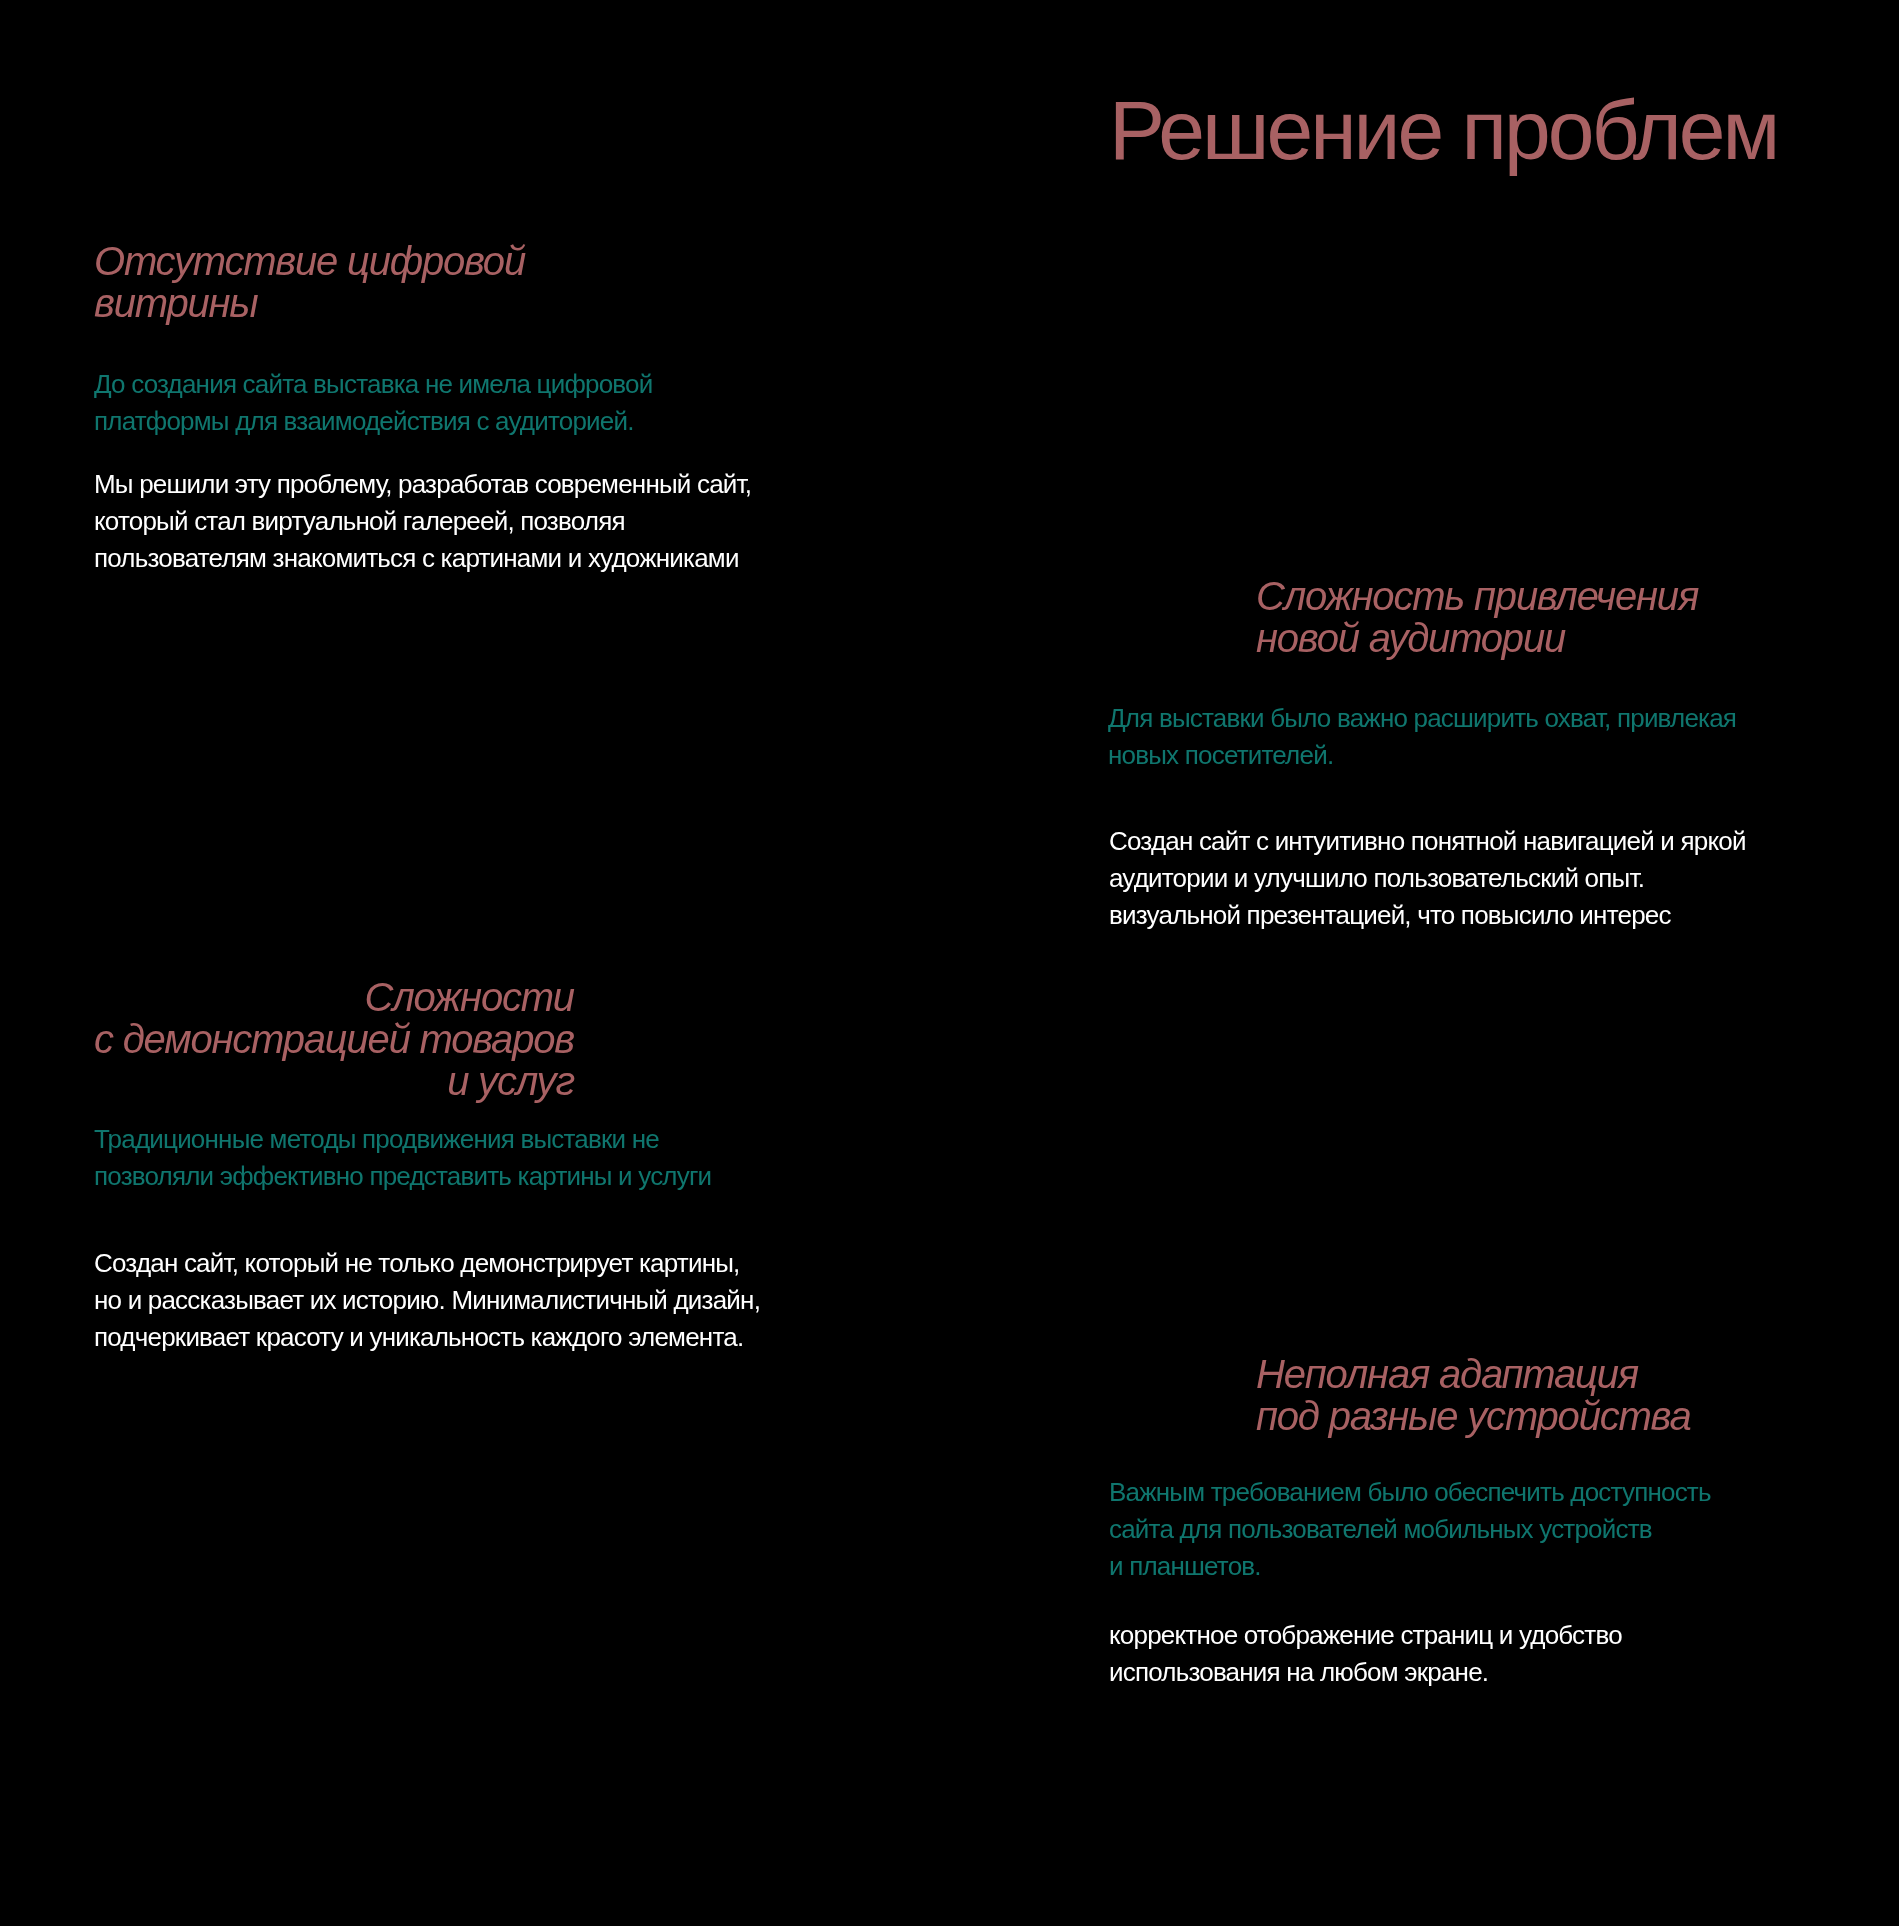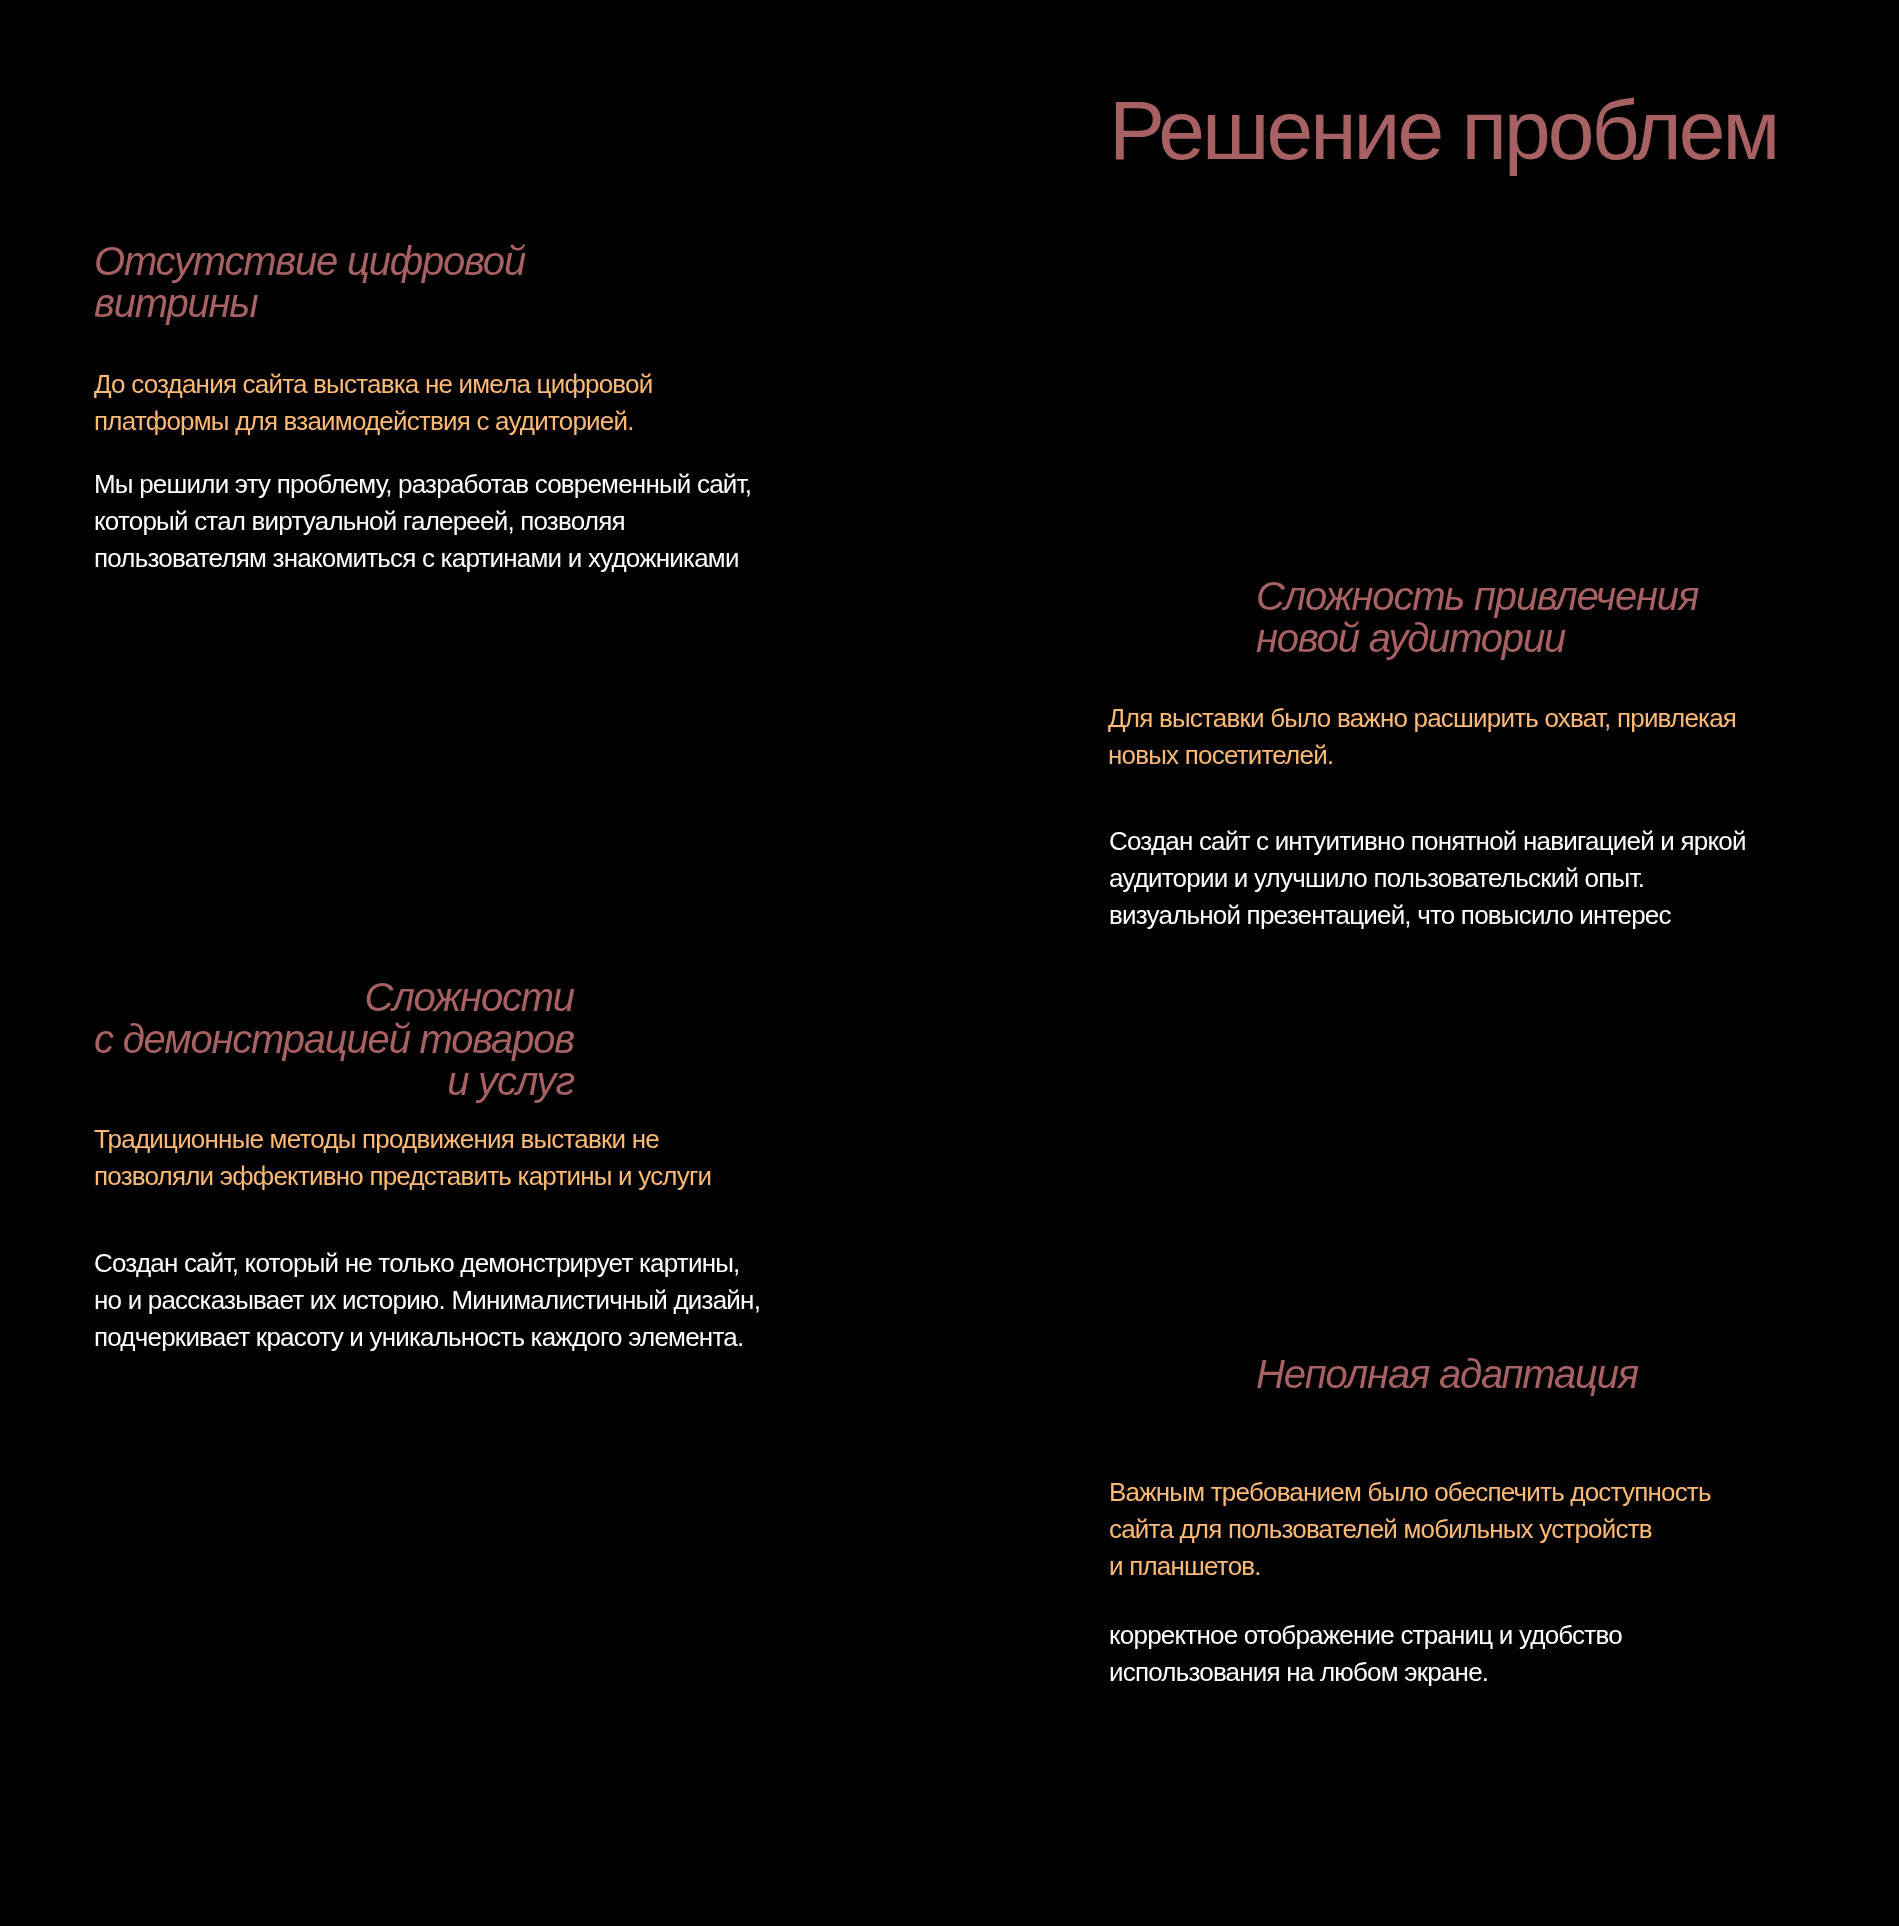--- a/index.html
+++ b/index.html
@@ -15,21 +15,21 @@
   .heading {
     position: absolute; margin: 0; font-weight: 400;
     font-size: 40px; line-height: 42px; letter-spacing: -1.2px;
     color: #A86163; white-space: nowrap; font-style: italic;
   }
   .para {
     position: absolute; margin: 0;
     font-size: 26px; line-height: 37px; letter-spacing: -0.8px;
     white-space: nowrap;
   }
-  .muted { color: #fdba74; }
+  .muted { color: #0f766e; }
   .body  { color: #FFFFFF; }
   .line { display: block; }
 </style>
 </head>
 <body>
 
 <h1 class="title">Решение проблем</h1>
 
 <section>
   <h2 class="heading" style="left:94px; top:240px;">
@@ -76,20 +76,21 @@
   <p class="para body" style="left:94px; top:1245px;">
     <span class="line">Создан сайт, который не только демонстрирует картины,</span>
     <span class="line">но и рассказывает их историю. Минималистичный дизайн,</span>
     <span class="line">подчеркивает красоту и уникальность каждого элемента.</span>
   </p>
 </section>
 
 <section>
   <h2 class="heading" style="left:1256px; top:1353px;">
     <span class="line">Неполная адаптация</span>
+    <span class="line">под разные устройства</span>
   </h2>
   <p class="para muted" style="left:1109px; top:1474px;">
     <span class="line">Важным требованием было обеспечить доступность</span>
     <span class="line">сайта для пользователей мобильных устройств</span>
     <span class="line">и планшетов.</span>
   </p>
   <p class="para body" style="left:1109px; top:1617px;">
     <span class="line">корректное отображение страниц и удобство</span>
     <span class="line">использования на любом экране.</span>
   </p>

